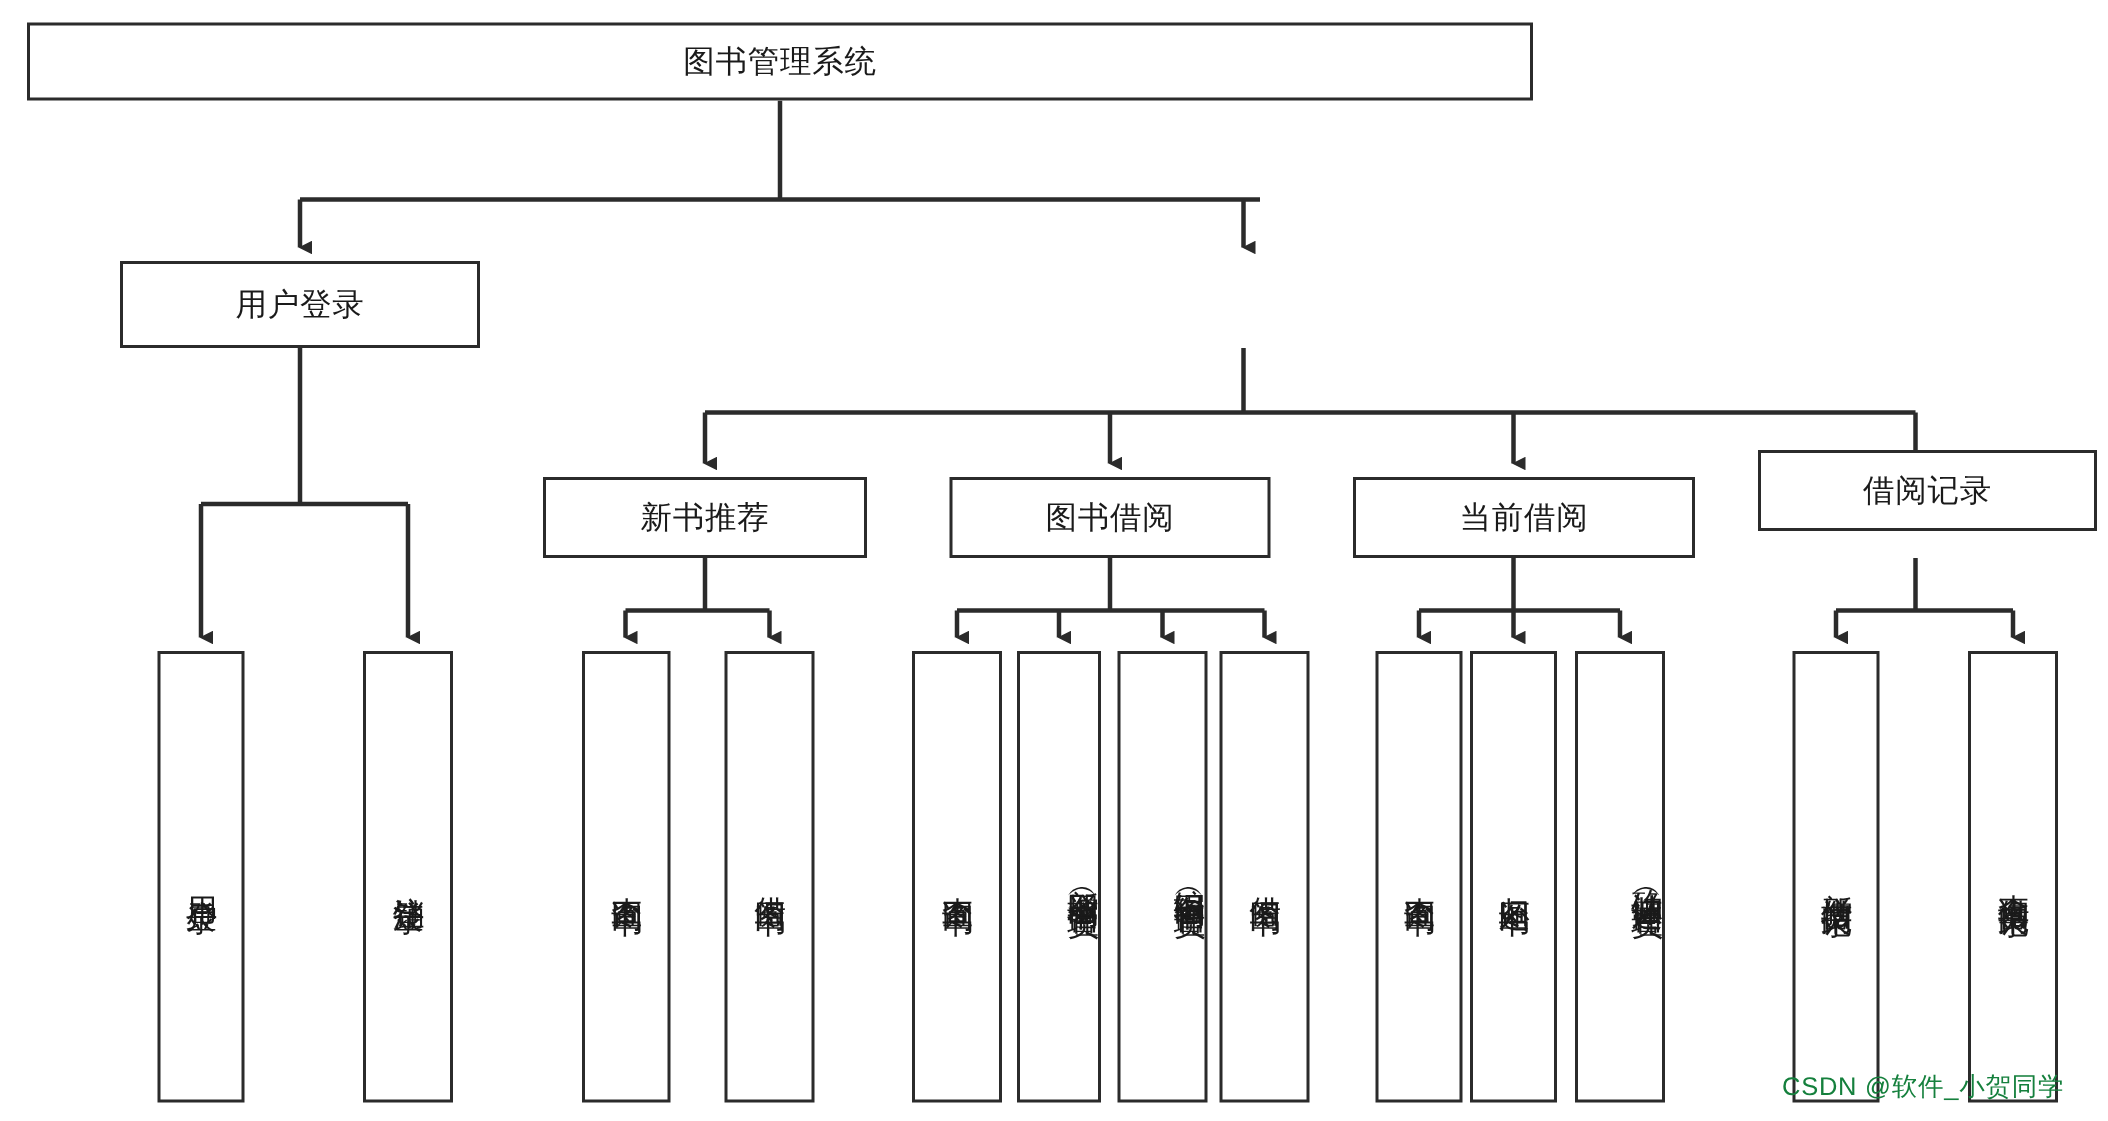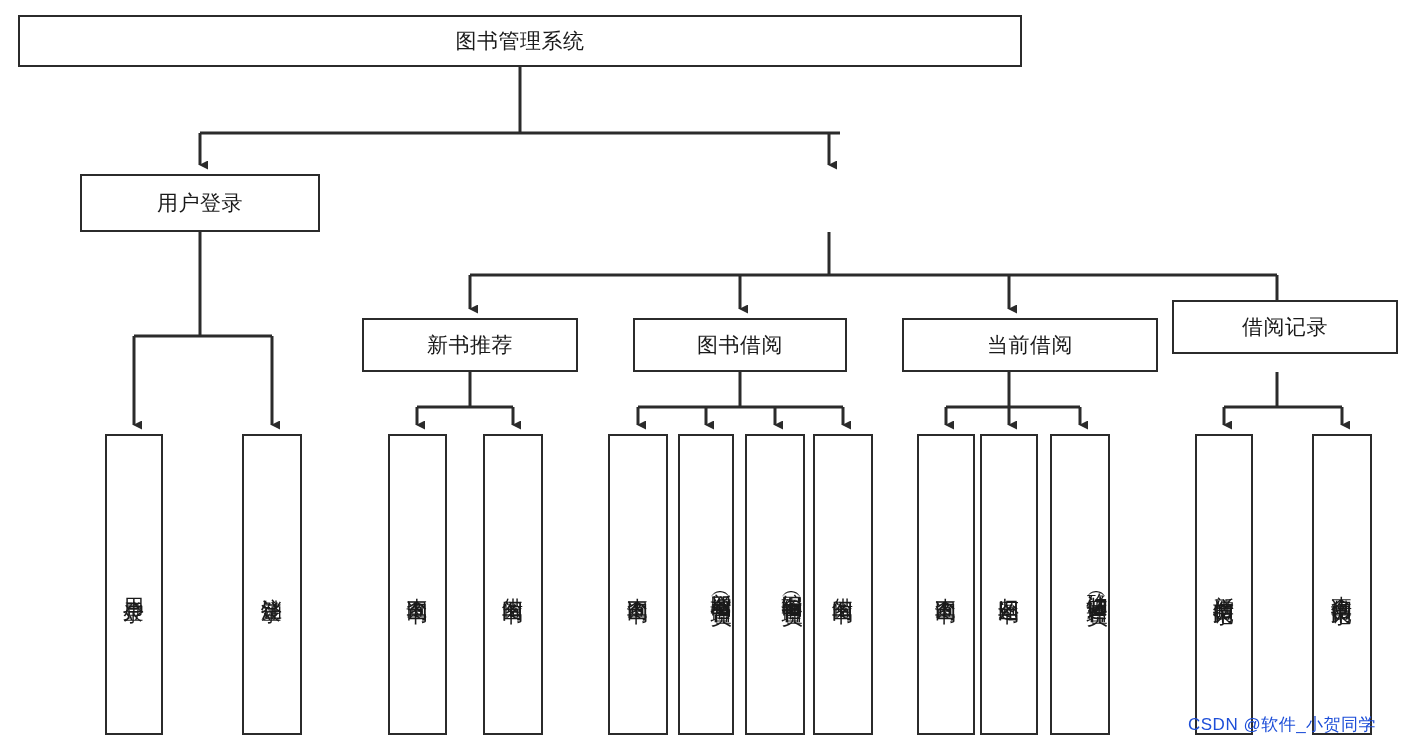--- a/index.html
+++ b/index.html
@@ -57,21 +57,21 @@
   }
   .node-label {
     display: block;
     white-space: nowrap;
   }
   .watermark {
     position: absolute;
     left: 1188px;
     top: 713px;
     font-size: 17px;
-    color: #1d4ed8;
+    color: #15803d;
     white-space: nowrap;
     letter-spacing: 0.5px;
   }
 </style>
 </head>
 <body>
 
 <div id="diagram-root">
 
   <svg class="wires" viewBox="0 0 1405 747" xmlns="http://www.w3.org/2000/svg">
@@ -131,21 +131,21 @@
   <div class="node horizontal" style="left:80px; top:174px; width:240px; height:58px;">
     <span class="node-label">用户登录</span>
   </div>
 
   <div class="node horizontal" style="left:362px; top:318px; width:216px; height:54px;text-align:right;">
     <span class="node-label">新书推荐</span>
   </div>
   <div class="node horizontal" style="left:633px; top:318px; width:214px; height:54px;align-items:center;">
     <span class="node-label">图书借阅</span>
   </div>
-  <div class="node horizontal" style="left:902px; top:318px; width:256px; height:54px;">
+  <div class="node horizontal" style="left:902px; top:318px; width:228px; height:54px;">
     <span class="node-label">当前借阅</span>
   </div>
   <div class="node horizontal" style="left:1172px; top:300px; width:226px; height:54px;">
     <span class="node-label">借阅记录</span>
   </div>
 
   <div class="node vertical" style="left:105px; top:434px; width:58px; height:301px;">
     <span class="node-label">用户登录</span>
   </div>
   <div class="node vertical" style="left:242px; top:434px; width:60px; height:301px;">

